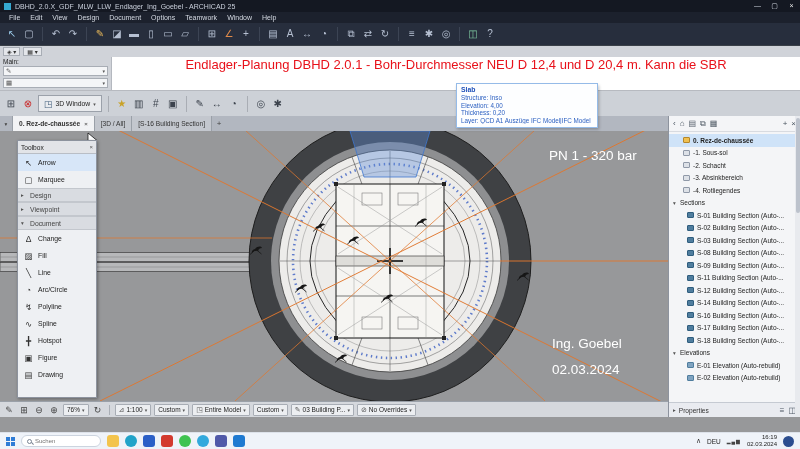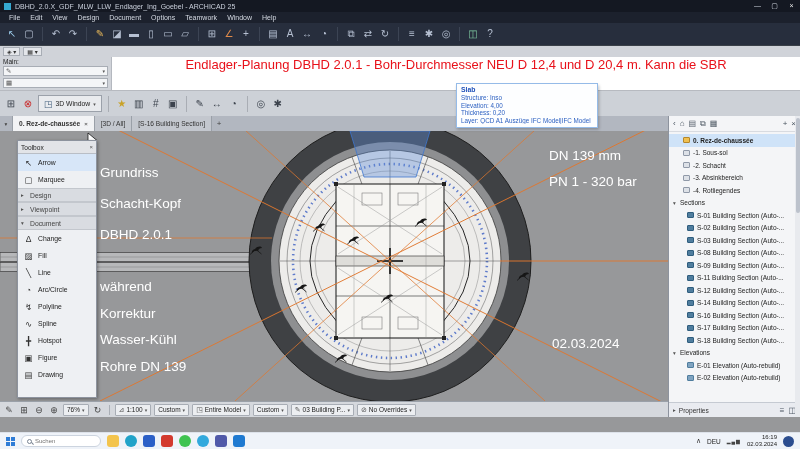--- a/index.html
+++ b/index.html
@@ -351,36 +351,25 @@
         <line x1="100" y1="270" x2="680" y2="-18" stroke-width="1"></line>
         <line x1="100" y1="-10" x2="680" y2="280" stroke-width="1"></line>
         <line x1="235" y1="270" x2="545" y2="-10" stroke-width="0.8"></line>
         <line x1="235" y1="-10" x2="545" y2="270" stroke-width="0.8"></line>
         <line x1="500" y1="130" x2="668" y2="130" stroke-width="1"></line>
         <line x1="0" y1="107" x2="272" y2="107" stroke-width="0.8"></line>
       </g>
       <polygon points="88,2 88,13 91,10.5 93.5,16 95.5,15 93,9.8 97,9.5" fill="#ffffff" stroke="#000000" stroke-width="0.7"></polygon>
     </svg>
 
-    <div class="annotation" id="ann-top_left">
-        <div class="ann-line">Grundriss</div>
-        <div class="ann-line">Schacht-Kopf</div>
-        <div class="ann-line">DBHD 2.0.1</div>
-      </div>
-    <div class="annotation" id="ann-bottom_left">
-        <div class="ann-line">während</div>
-        <div class="ann-line">Korrektur</div>
-        <div class="ann-line">Wasser-Kühl</div>
-        <div class="ann-line">Rohre DN 139</div>
-      </div>
     <div class="annotation" id="ann-top_right">
-        <div class="ann-line">DN 139 mm</div>
         <div class="ann-line">PN 1 - 320 bar</div>
       </div>
     <div class="annotation" id="ann-bottom_right">
+        <div class="ann-line">Ing. Goebel</div>
         <div class="ann-line">02.03.2024</div>
       </div>
 
     <div id="toolbox">
       <div id="toolbox-title">
         <span>Toolbox</span>
         <span id="toolbox-close">×</span>
       </div>
       <div id="toolbox-body">
           <div class="tool-row selected">

